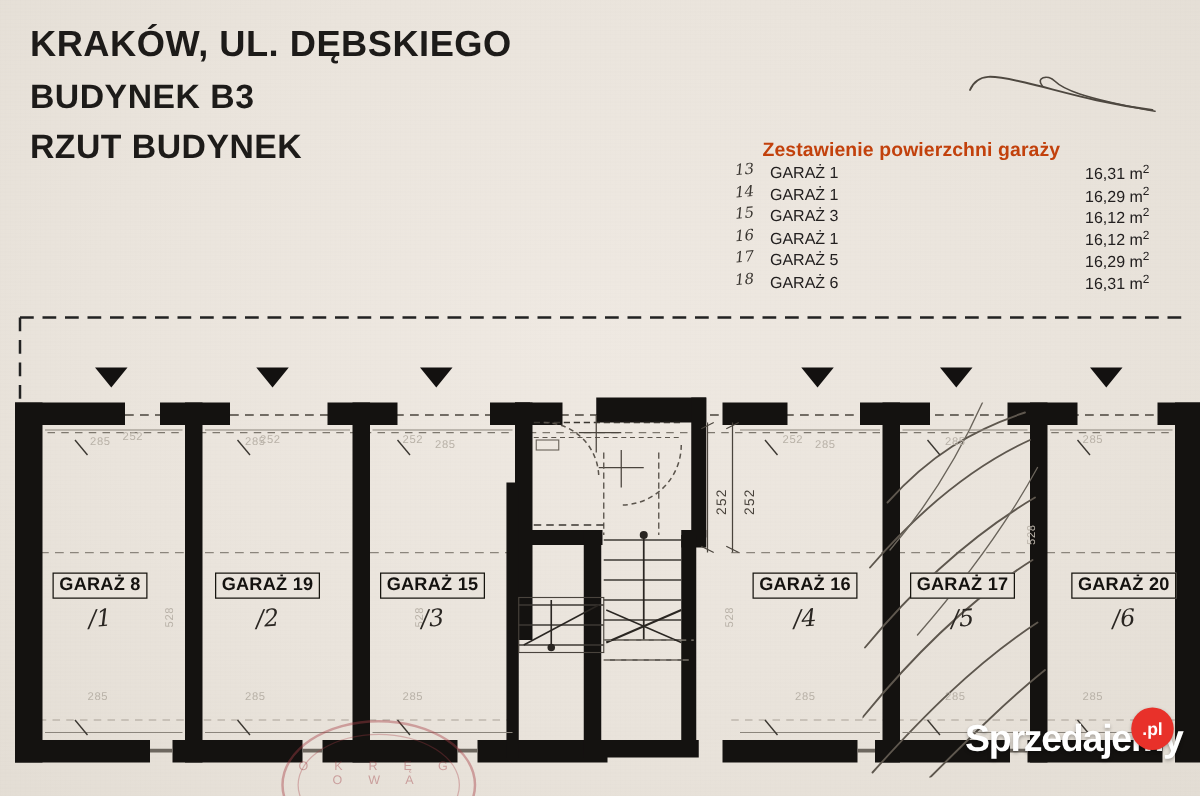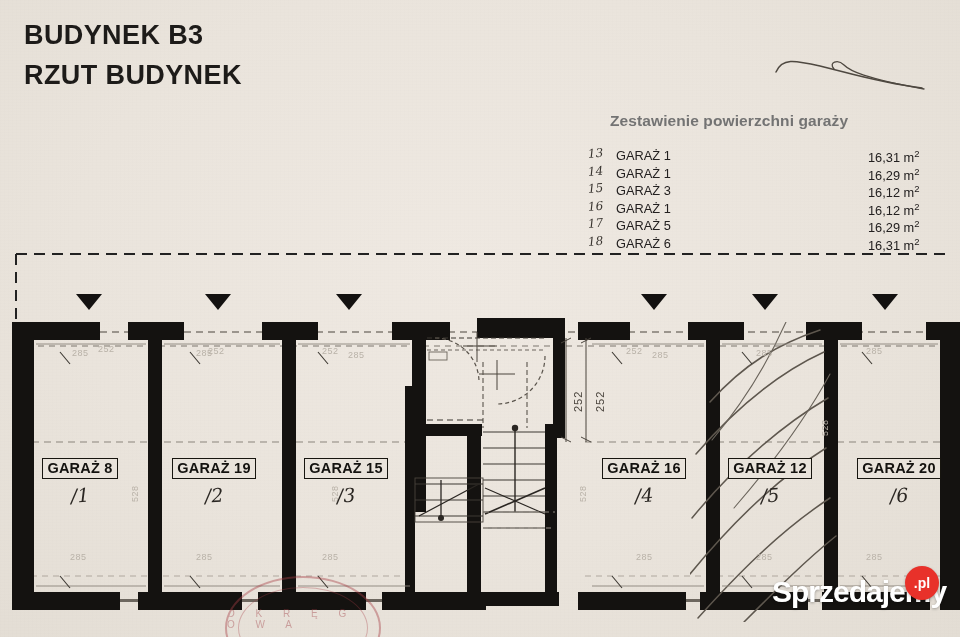--- a/index.html
+++ b/index.html
@@ -30,22 +30,22 @@
     font-weight:bold;color:#1d1b19;letter-spacing:.4px;
     line-height:1.0;margin-bottom:13px;white-space:nowrap;
   }
   .t1{font-size:29px;}
   .t2{font-size:27px;}
   .t3{font-size:27px;}
 
   
   .schedule{position:absolute;left:610px;top:112px;width:330px;}
   .sched-title{
-    font-size:15.5px;font-weight:bold;color:#737373;
-    letter-spacing:.1px;margin-bottom:18px;white-space:nowrap;
+    font-size:15.5px;font-weight:bold;color:#c2410c;
+    letter-spacing:.1px;margin-bottom:0;white-space:nowrap;
   }
   .sched-row{
     position:relative;height:17.5px;font-size:12.8px;color:#232020;
     white-space:nowrap;
   }
   .sched-hand{
     position:absolute;left:-22px;top:-1px;width:20px;
     font-family:"DejaVu Serif", serif;
     font-size:12px;font-style:italic;color:#3a3631;
     transform:rotate(-5deg);transform-origin:left center;
@@ -91,21 +91,21 @@
   .stamp{
     position:absolute;left:225px;top:576px;width:152px;height:100px;
     border:2px solid rgba(168,62,70,.42);border-radius:50%;
     overflow:hidden;pointer-events:none;
   }
   .stamp-inner{
     position:absolute;left:11px;top:9px;right:11px;bottom:9px;
     border:1.2px solid rgba(168,62,70,.33);border-radius:50%;
   }
   .stamp-txt{
-    position:absolute;left:0;right:0;top:30px;text-align:left;
+    position:absolute;left:0;right:0;top:30px;text-align:center;
     font-size:10px;color:rgba(158,58,66,.40);letter-spacing:9px;
   }
 
   
   .wm{
     position:absolute;left:772px;top:575px;
     font-size:30px;font-weight:bold;color:#ffffff;
     letter-spacing:-1px;white-space:nowrap;
     text-shadow:0 1px 3px rgba(0,0,0,.30);
   }
@@ -119,20 +119,21 @@
 </style>
 </head>
 <body>
 
 <div id="paper"></div>
 <div id="grain"></div>
 
 <div id="sheet">
 
   <div class="title-block">
+    <div class="title-line t1">KRAKÓW, UL. DĘBSKIEGO</div>
     <div class="title-line t2">BUDYNEK B3</div>
     <div class="title-line t3">RZUT BUDYNEK</div>
   </div>
 
   <div class="schedule">
     <div class="sched-title">Zestawienie powierzchni garaży</div>
 
     <div class="sched-row">
       <span class="sched-hand">13</span>
       <span class="sched-name">GARAŻ 1</span>
@@ -371,21 +372,21 @@
     </div>
     <div class="gl" style="left:284px;top:212px;width:124px;">
       <span class="gl-box">GARAŻ 15</span>
       <div class="gl-hand">/3</div>
     </div>
     <div class="gl" style="left:582px;top:212px;width:124px;">
       <span class="gl-box">GARAŻ 16</span>
       <div class="gl-hand">/4</div>
     </div>
     <div class="gl" style="left:712px;top:212px;width:116px;">
-      <span class="gl-box">GARAŻ 12</span>
+      <span class="gl-box">GARAŻ 17</span>
       <div class="gl-hand">/5</div>
     </div>
     <div class="gl" style="left:840px;top:212px;width:118px;">
       <span class="gl-box">GARAŻ 20</span>
       <div class="gl-hand">/6</div>
     </div>
 
   </div>
 
   <div class="stamp">

